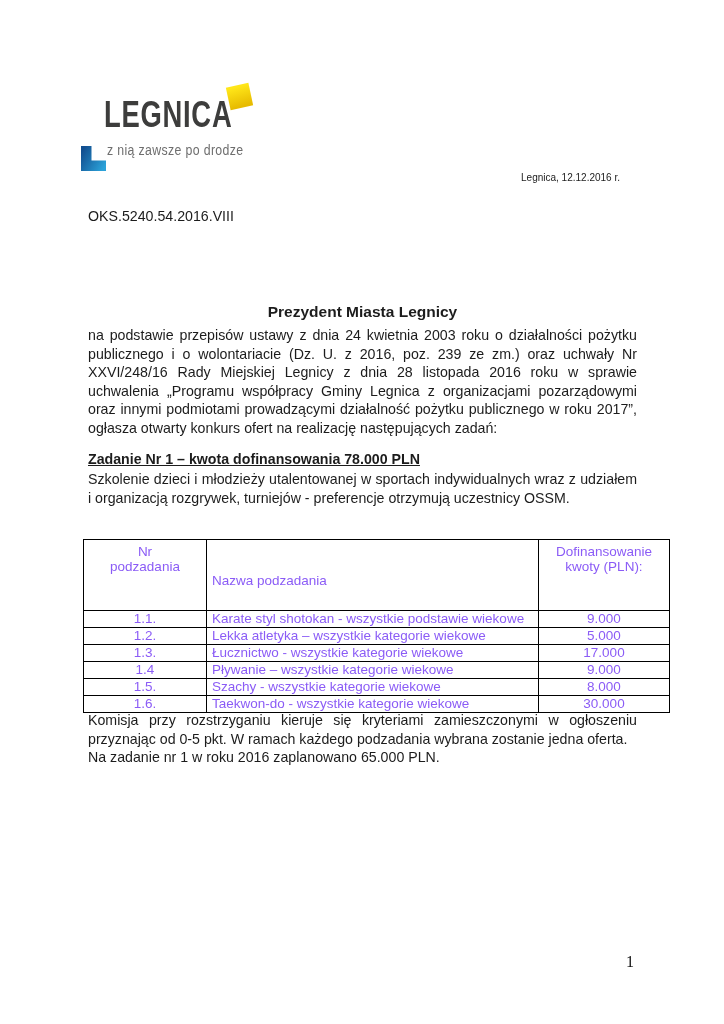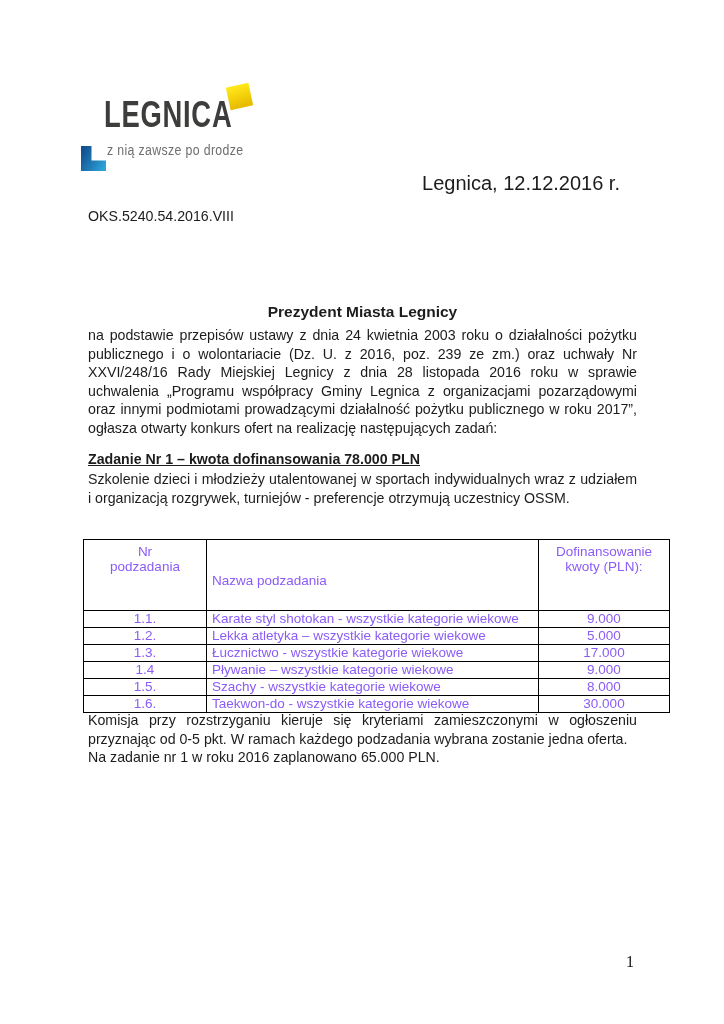--- a/index.html
+++ b/index.html
@@ -33,21 +33,21 @@
   }
   .logo-tagline{
     position:absolute;left:107px;top:143px;
     font-size:14px;color:#6e6e6e;line-height:1;
     transform:scaleX(0.88);transform-origin:left top;
     white-space:nowrap;letter-spacing:0.4px;
   }
   
   .date-line{
     position:absolute;top:172px;left:88px;right:104px;
-    text-align:right;font-size:20px;
+    text-align:right;font-size:10px;
   }
   .reference{
     position:absolute;top:208px;left:88px;
     font-size:14.2px;
   }
   
   .doc-title{
     position:absolute;top:303px;left:88px;width:549px;
     margin:0;text-align:center;
     font-size:15.5px;font-weight:bold;
@@ -123,21 +123,21 @@
         </th>
         <th class="col-name">Nazwa podzadania</th>
         <th class="col-amount">
           <div>Dofinansowanie kwoty (PLN):</div>
         </th>
       </tr>
     </thead>
     <tbody>
       <tr>
         <td class="col-nr">1.1.</td>
-        <td class="col-name">Karate styl shotokan - wszystkie kategorie wiekowe</td>
+        <td class="col-name">Karate styl shotokan - wszystkie podstawie wiekowe</td>
         <td class="col-amount">9.000</td>
       </tr>
       <tr>
         <td class="col-nr">1.2.</td>
         <td class="col-name">Lekka atletyka – wszystkie kategorie wiekowe</td>
         <td class="col-amount">5.000</td>
       </tr>
       <tr>
         <td class="col-nr">1.3.</td>
         <td class="col-name">Łucznictwo - wszystkie kategorie wiekowe</td>

